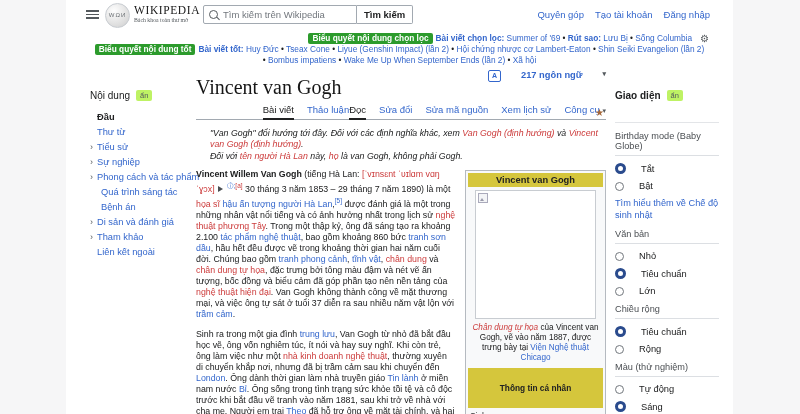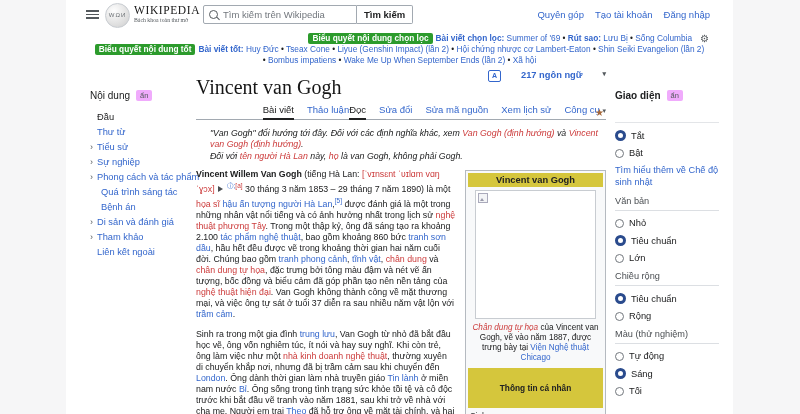--- a/index.html
+++ b/index.html
@@ -44,23 +44,23 @@
   .s-r{color:#cc3b3b;cursor:pointer}
   .s-ir{color:#cc3b3b;font-style:italic;cursor:pointer}
   .s-sup{vertical-align:super;font-size:6.5px;color:#3366cc;cursor:pointer}
   .s-supr{vertical-align:super;font-size:6.5px;color:#cc3b3b;cursor:pointer}
   .s-spk{display:inline-block;width:0;height:0;border:3px solid transparent;border-left:5px solid #4a4e52;margin:0 1px}
 
   
   .toc{position:absolute;left:24px;top:90px;width:102px}
   .toc-h{display:flex;align-items:center;gap:6px;margin-bottom:10px}
   .toc-title{font-weight:normal;font-size:10px}
-  .chip{background:#f0abfc;color:#54595d;font-size:7.5px;padding:1px 4px;border-radius:2px;cursor:pointer}
+  .chip{background:#bef264;color:#54595d;font-size:7.5px;padding:1px 4px;border-radius:2px;cursor:pointer}
   .toc-item{font-size:9.3px;line-height:12px;margin-bottom:3px;color:#3366cc;cursor:pointer;white-space:nowrap}
-  .toc-item.cur{color:#202122;font-weight:normal}
+  .toc-item.cur{color:#202122;font-weight:bold}
   .toc-item .chev{color:#54595d;display:inline-block;width:7px;font-size:9px}
   .toc-item.noch{padding-left:7px}
   .toc-item.sub{padding-left:11px}
 
   
   .content{position:absolute;left:130px;top:70px;width:410px}
   .art-hdr{display:flex;justify-content:space-between;align-items:flex-end}
   .art-title{font-family:"Liberation Serif",serif;font-size:20px;line-height:22px;color:#161616}
   .langbtn{color:#3366cc;font-weight:bold;font-size:9.3px;display:flex;align-items:flex-start;gap:20px;cursor:pointer;margin-bottom:16px}
   .langico{width:11px;height:10px;border:1.2px solid #3366cc;border-radius:2px;font-size:7px;line-height:10px;text-align:center;font-weight:bold}
@@ -87,21 +87,21 @@
   .ib-group{font-weight:normal;margin:3px 2px 1px}
   .ib-row{display:flex;margin:1px 2px 2px;gap:4px}
   .ib-lab{width:40px;flex:none}
   .ib-val{flex:1}
 
   
   .settings{position:absolute;left:549px;top:90px;width:104px}
   .set-h{display:flex;align-items:center;gap:6px;padding-bottom:21px;border-bottom:1px solid #e3e5e8}
   .set-title{font-weight:bold;font-size:10px}
   .sec-label{color:#4a4e52;font-size:9.2px;margin-top:8px;padding-bottom:4px;border-bottom:1px solid #dcdfe3}
-  .opt{display:flex;align-items:center;gap:5px;margin:7px 0;font-size:9.3px;cursor:pointer}
+  .opt{display:flex;align-items:center;gap:15px;margin:7px 0;font-size:9.3px;cursor:pointer}
   .radio{width:9px;height:9px;border:1px solid #72777d;border-radius:50%;box-sizing:border-box;flex:none;background:#fff}
   .opt.on .radio{border:3px solid #2a4b8d;width:11px;height:11px}
   .set-link{color:#3366cc;font-size:9.2px;line-height:11.5px;margin:7px 0 2px;cursor:pointer}
 </style>
 </head>
 <body>
 
 <div class="sheet">
 
   <div class="tophdr">
@@ -205,20 +205,21 @@
       <p class="para"><span class="s-p">Sinh ra trong một gia đình </span><span class="s-l">trung lưu</span><span class="s-p">, Van Gogh từ nhỏ đã bắt đầu học vẽ, ông vốn nghiêm túc, ít nói và hay suy nghĩ. Khi còn trẻ, ông làm việc như một </span><span class="s-r">nhà kinh doanh nghệ thuật</span><span class="s-p">, thường xuyên di chuyển khắp nơi, nhưng đã bị trầm cảm sau khi chuyển đến </span><span class="s-l">London</span><span class="s-p">. Ông dành thời gian làm nhà truyền giáo </span><span class="s-l">Tin lành</span><span class="s-p"> ở miền nam nước </span><span class="s-l">Bỉ</span><span class="s-p">. Ông sống trong tình trạng sức khỏe tồi tệ và cô độc trước khi bắt đầu vẽ tranh vào năm 1881, sau khi trở về nhà với cha mẹ. Người em trai </span><span class="s-l">Theo</span><span class="s-p"> đã hỗ trợ ông về mặt tài chính, và hai người </span><span class="s-r">liên lạc với nhau bằng thư từ</span><span class="s-p">. Các tác phẩm ban đầu của ông, chủ yếu là </span></p>
     </div>
   </div>
 
   <div class="settings">
     <div class="set-h">
       <span class="set-title">Giao diện</span>
       <span class="chip">ẩn</span>
     </div>
 
+    <div class="sec-label">Birthday mode (Baby Globe)</div>
     <div class="opt on">
         <span class="radio"></span>
         <span>Tắt</span>
       </div>
     <div class="opt">
         <span class="radio"></span>
         <span>Bật</span>
       </div>
     <div class="set-link">Tìm hiểu thêm về Chế độ sinh nhật</div>
 

